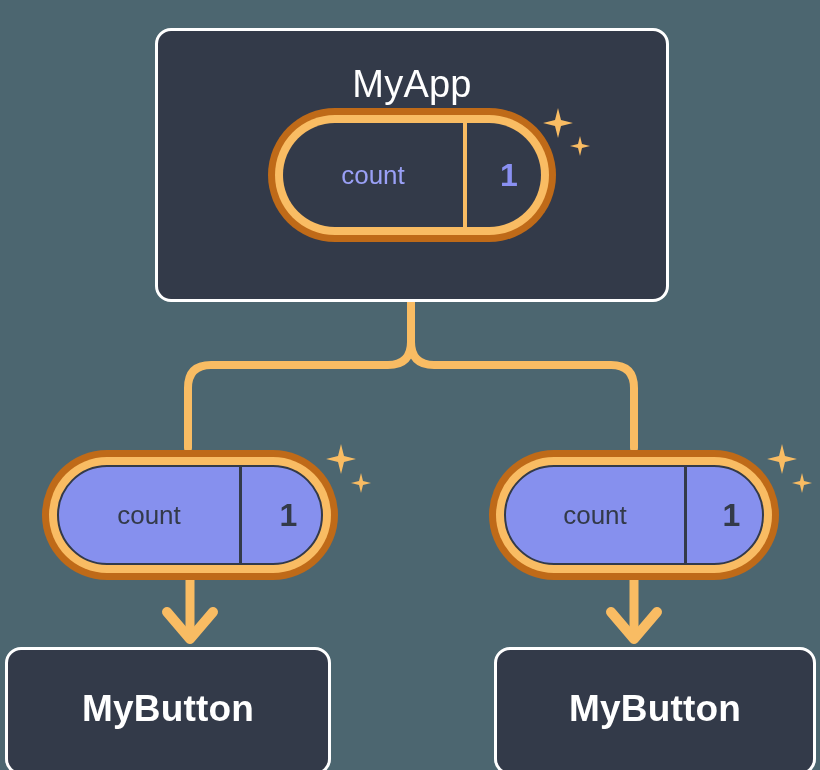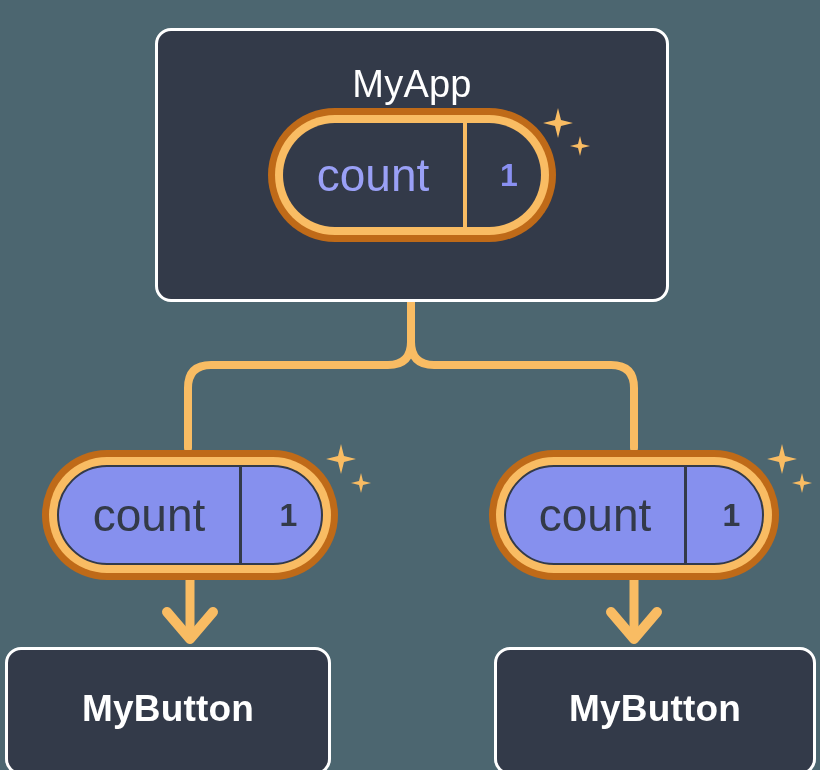--- a/index.html
+++ b/index.html
@@ -106,21 +106,21 @@
     overflow: hidden;
   }
   .pill-key, .pill-val {
     display: flex;
     align-items: center;
     justify-content: center;
     box-sizing: border-box;
   }
   .pill-key {
     flex: 1 1 auto;
-    font-size: 46px;
+    font-size: 26px;
     font-weight: 400;
   }
   .pill-val {
     flex: 0 0 auto;
     font-size: 32px;
     font-weight: 700;
   }
 
   
   .pill.dark .pill-inner {

